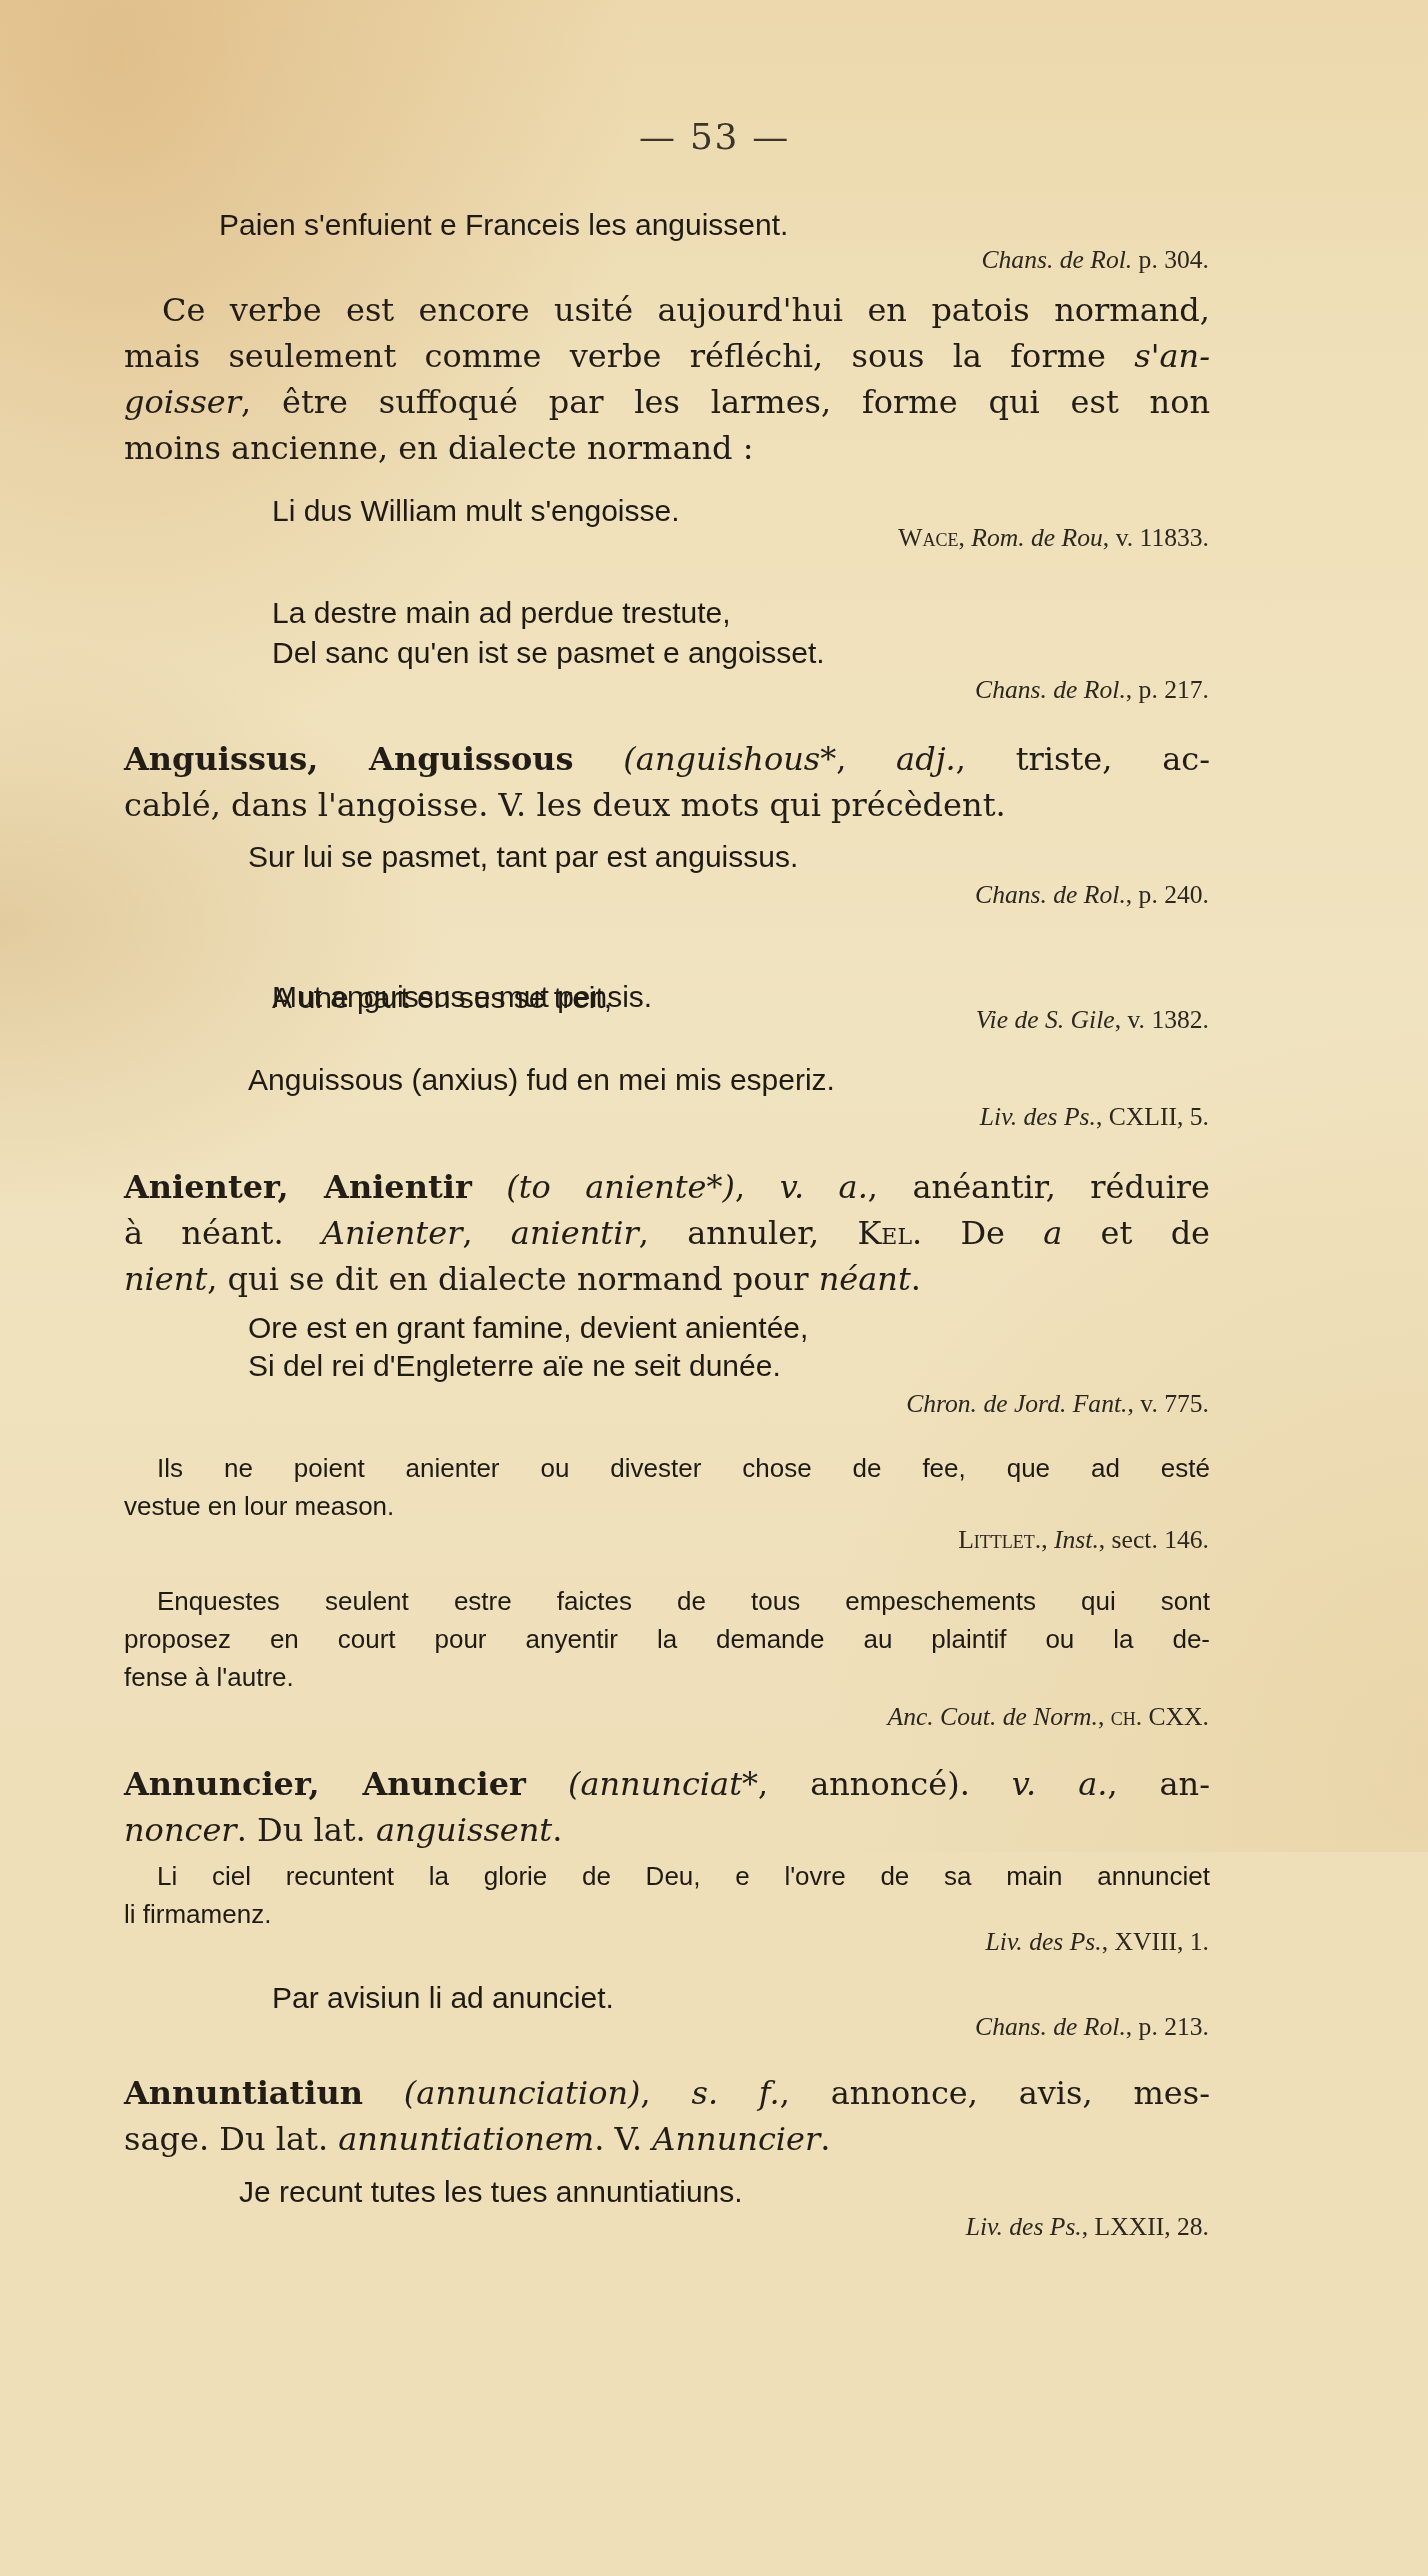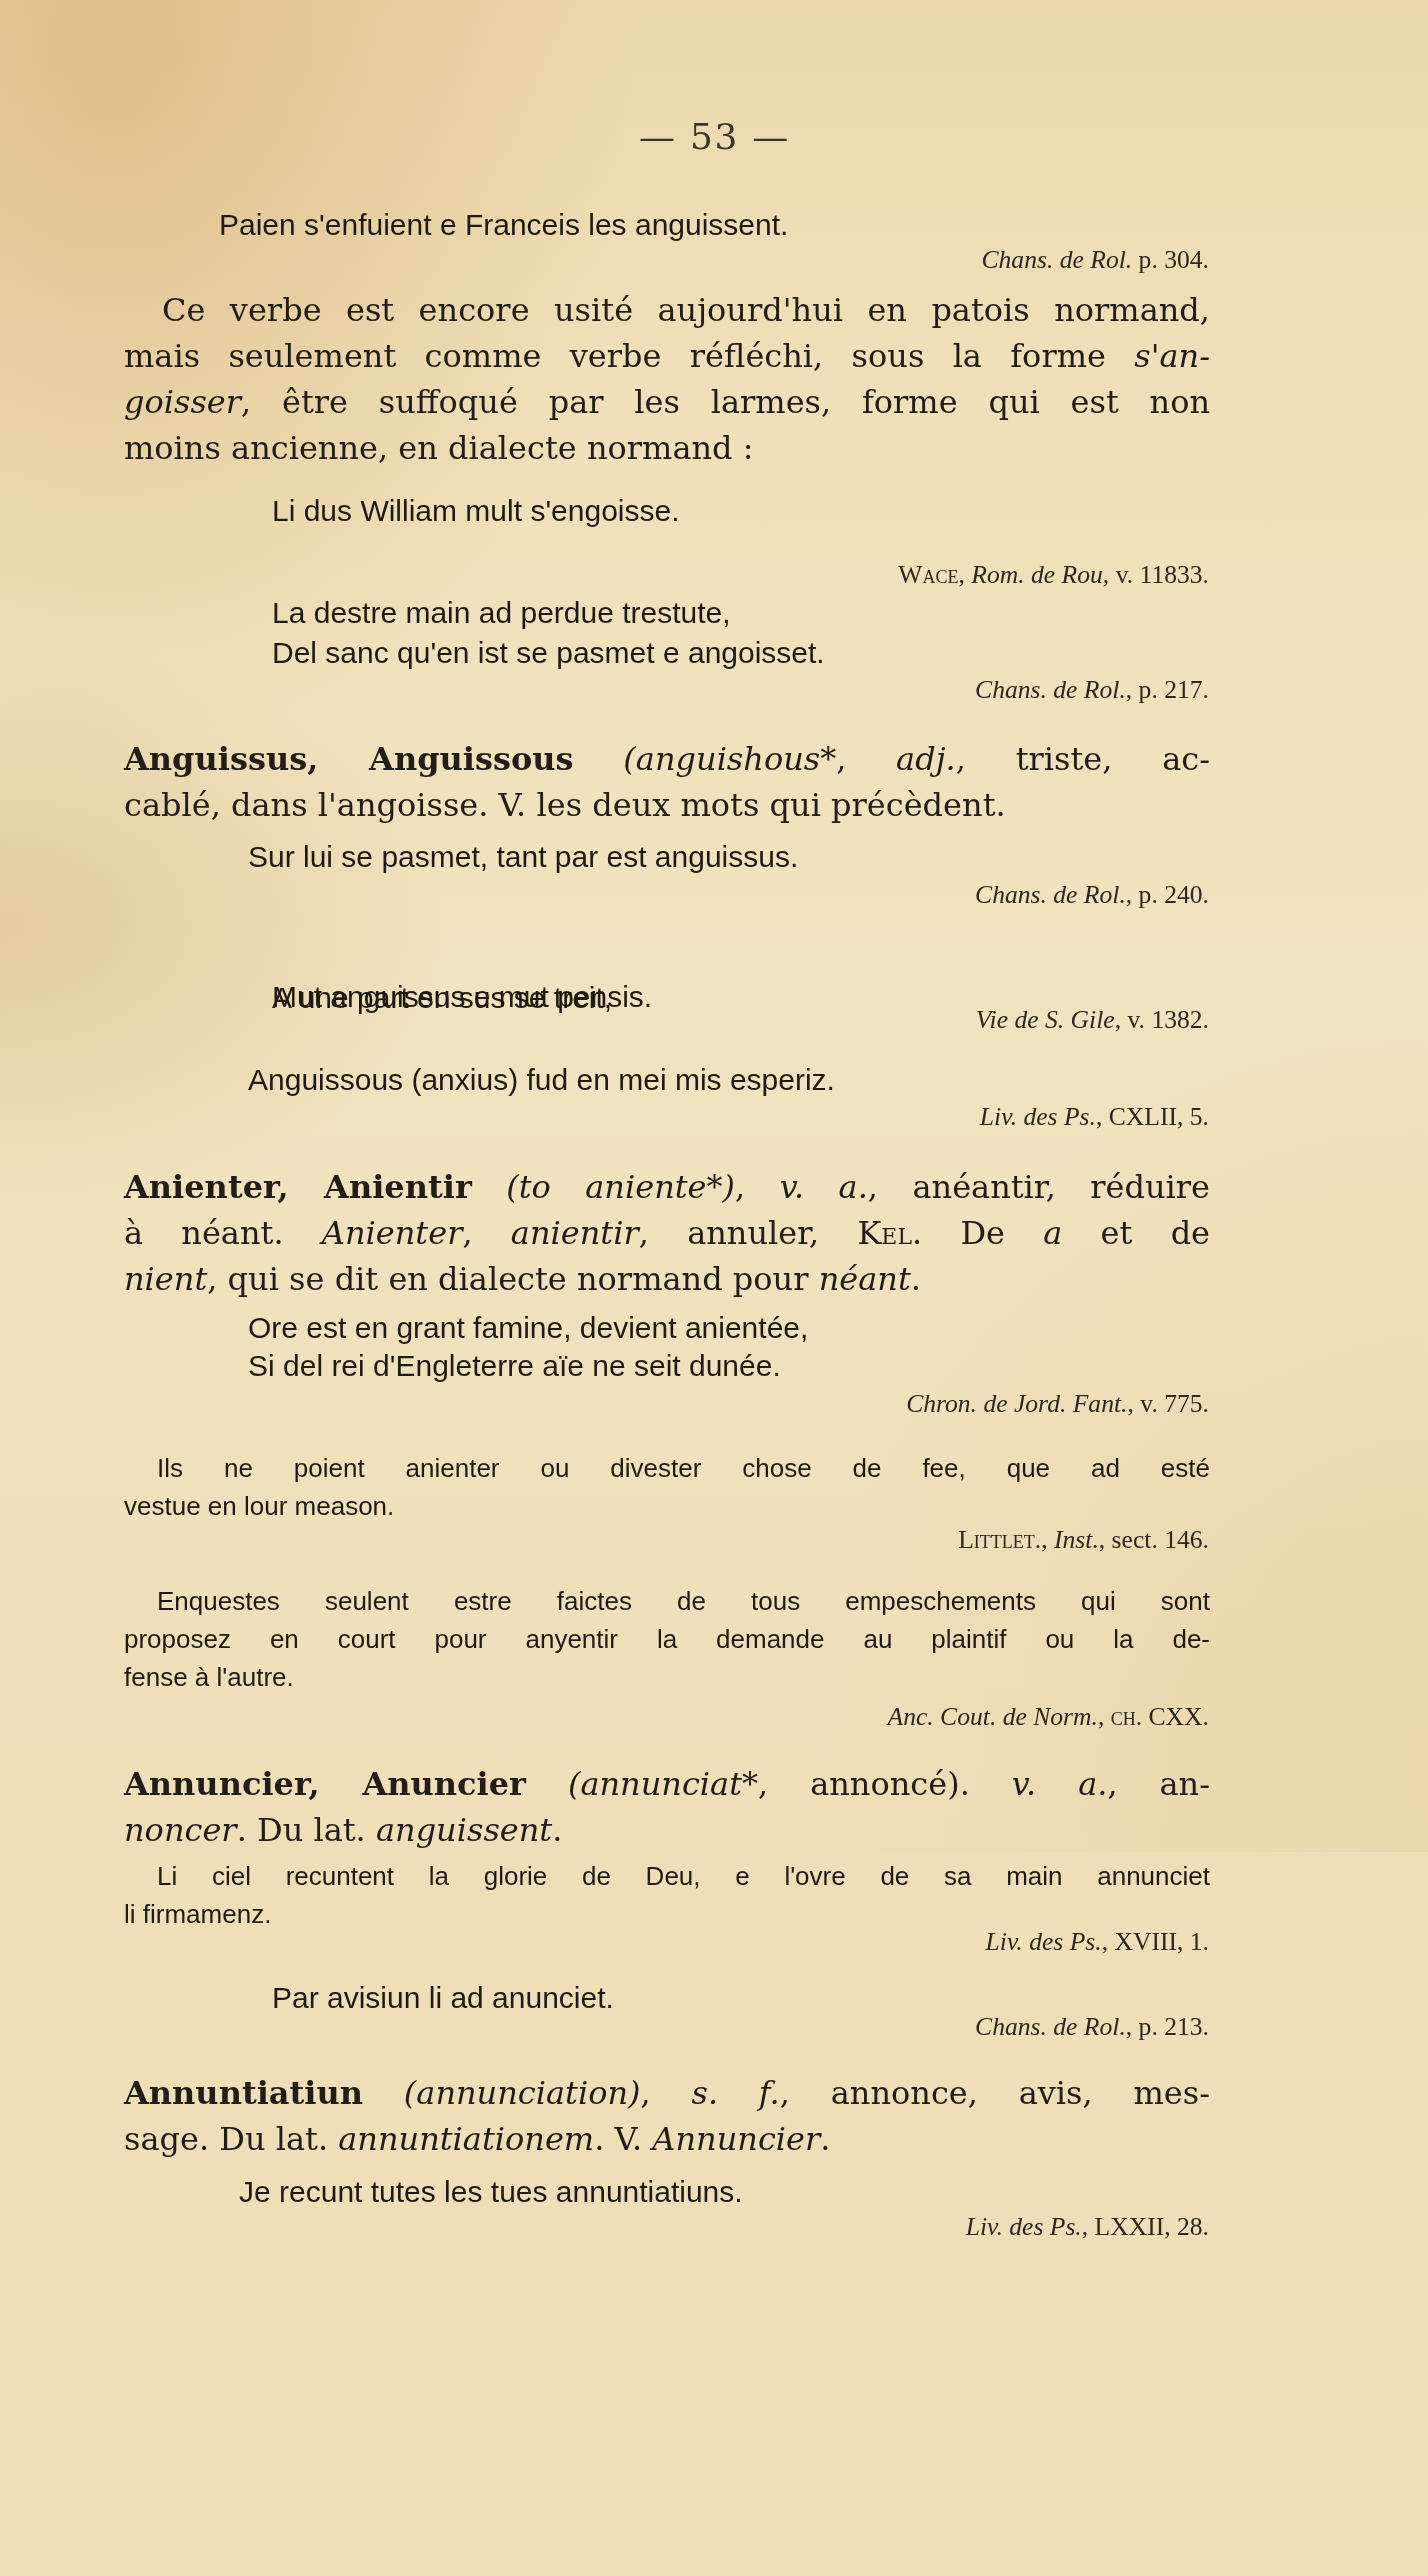--- a/index.html
+++ b/index.html
@@ -48,21 +48,21 @@
   <div class="abs cite" style="top:245px;"><i>Chans. de Rol.</i> <span>p. 304.</span></div>
 
   <div class="abs body-text" style="top:287px;">
     <span class="body-line" style="padding-left:38px;">Ce verbe est encore usité aujourd'hui en patois normand,</span>
     <span class="body-line">mais seulement comme verbe réfléchi, sous la forme <i>s'an-</i></span>
     <span class="body-line"><i>goisser</i>, être suffoqué par les larmes, forme qui est non</span>
     <span class="body-line last">moins ancienne, en dialecte normand :</span>
   </div>
 
   <div class="abs verse" style="left:272px; top:494px;">Li dus William mult s'engoisse.</div>
-  <div class="abs cite" style="top:560px;"><span class="sc">Wace</span>, <i>Rom. de Rou</i>, <span>v. 11833.</span></div>
+  <div class="abs cite" style="top:523px;"><span class="sc">Wace</span>, <i>Rom. de Rou</i>, <span>v. 11833.</span></div>
 
   <div class="abs verse" style="left:272px; top:596px;">La destre main ad perdue trestute,</div>
   <div class="abs verse" style="left:272px; top:636px;">Del sanc qu'en ist se pasmet e angoisset.</div>
   <div class="abs cite" style="top:675px;"><i>Chans. de Rol.</i>, <span>p. 217.</span></div>
 
   <div class="abs body-text" style="top:736px;">
     <span class="body-line"><b class="hw">Anguissus, Anguissous</b> <i>(anguishous*</i>, <i>adj.</i><span>, triste, ac-</span></span>
     <span class="body-line last">cablé, dans l'angoisse. V. les deux mots qui précèdent.</span>
   </div>
 

